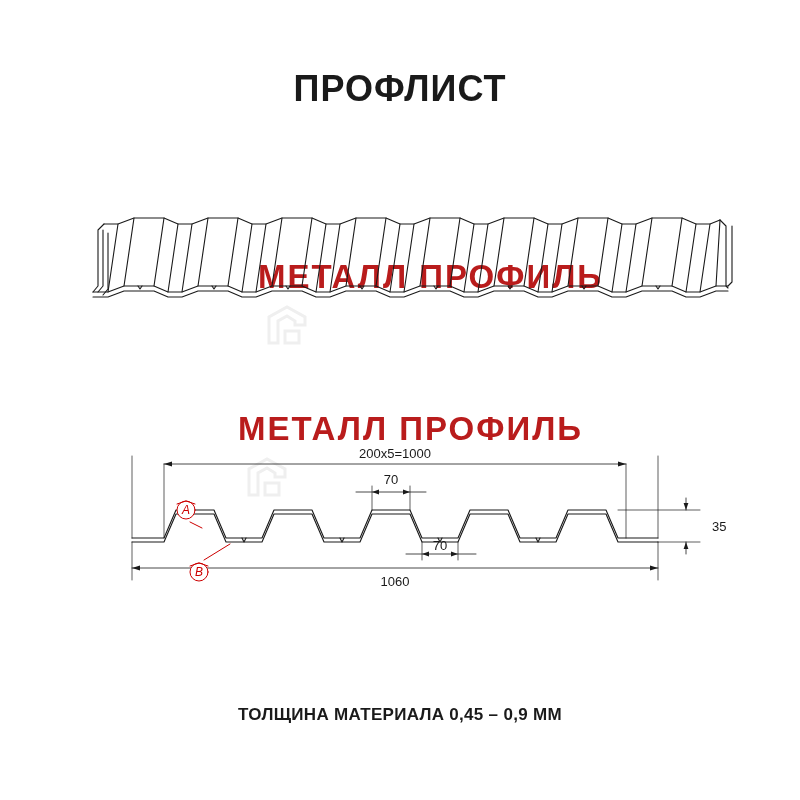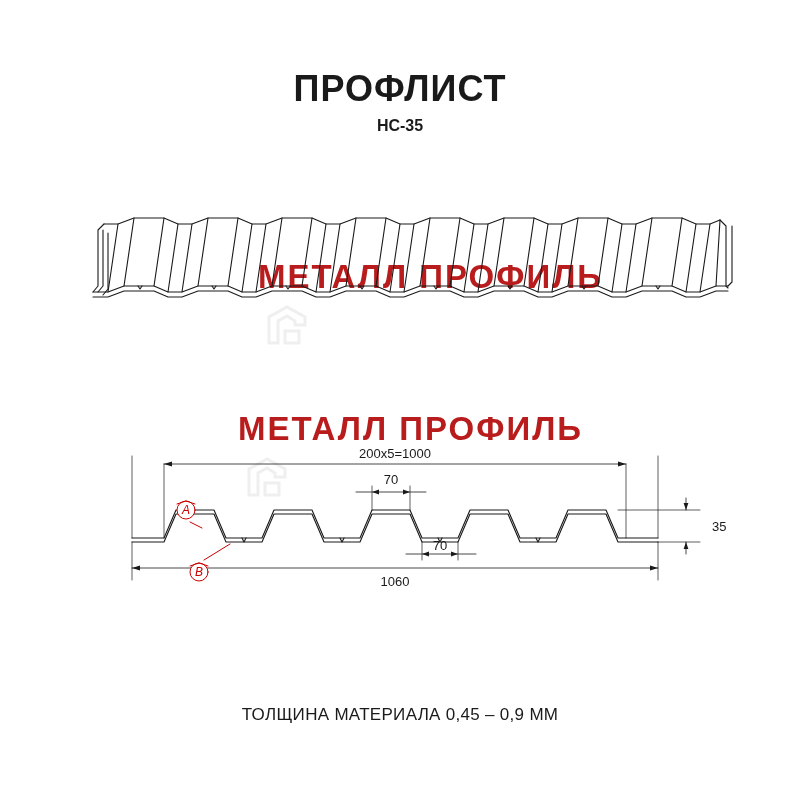--- a/index.html
+++ b/index.html
@@ -38,21 +38,21 @@
     font-size: 16px;
     font-weight: bold;
   }
   .footer-note {
     position: absolute;
     top: 705px;
     left: 0;
     width: 800px;
     text-align: center;
     font-size: 17px;
-    font-weight: normal;
+    font-weight: bold;
     letter-spacing: 0.3px;
   }
   .iso-area {
     position: absolute;
     left: 60px;
     top: 200px;
     width: 690px;
     height: 160px;
   }
   .section-area {
@@ -91,21 +91,20 @@
   }
   .dimtext { font-size: 13px; }
   .calloutText { font-size: 12px; fill: #cc0000; font-style: italic; }
 </style>
 </head>
 <body>
 
 <div class="page">
 
   <div class="title">ПРОФЛИСТ</div>
-  <div class="subtitle">НС-35</div>
 
   <div class="wm wm1">МЕТАЛЛ ПРОФИЛЬ</div>
   <div class="wm wm2">МЕТАЛЛ ПРОФИЛЬ</div>
 
   <div class="wm-mark" style="left:265px; top:303px;">
     <svg width="60" height="46" viewBox="0 0 60 46">
       <path d="M4 40 L4 14 L22 4 L40 14 L40 22 L30 22 L30 18 L22 13 L13 18 L13 40 Z" fill="none" stroke="#efefef" stroke-width="3"></path>
       <path d="M20 40 L20 28 L34 28 L34 40 Z" fill="none" stroke="#efefef" stroke-width="3"></path>
     </svg>
   </div>

